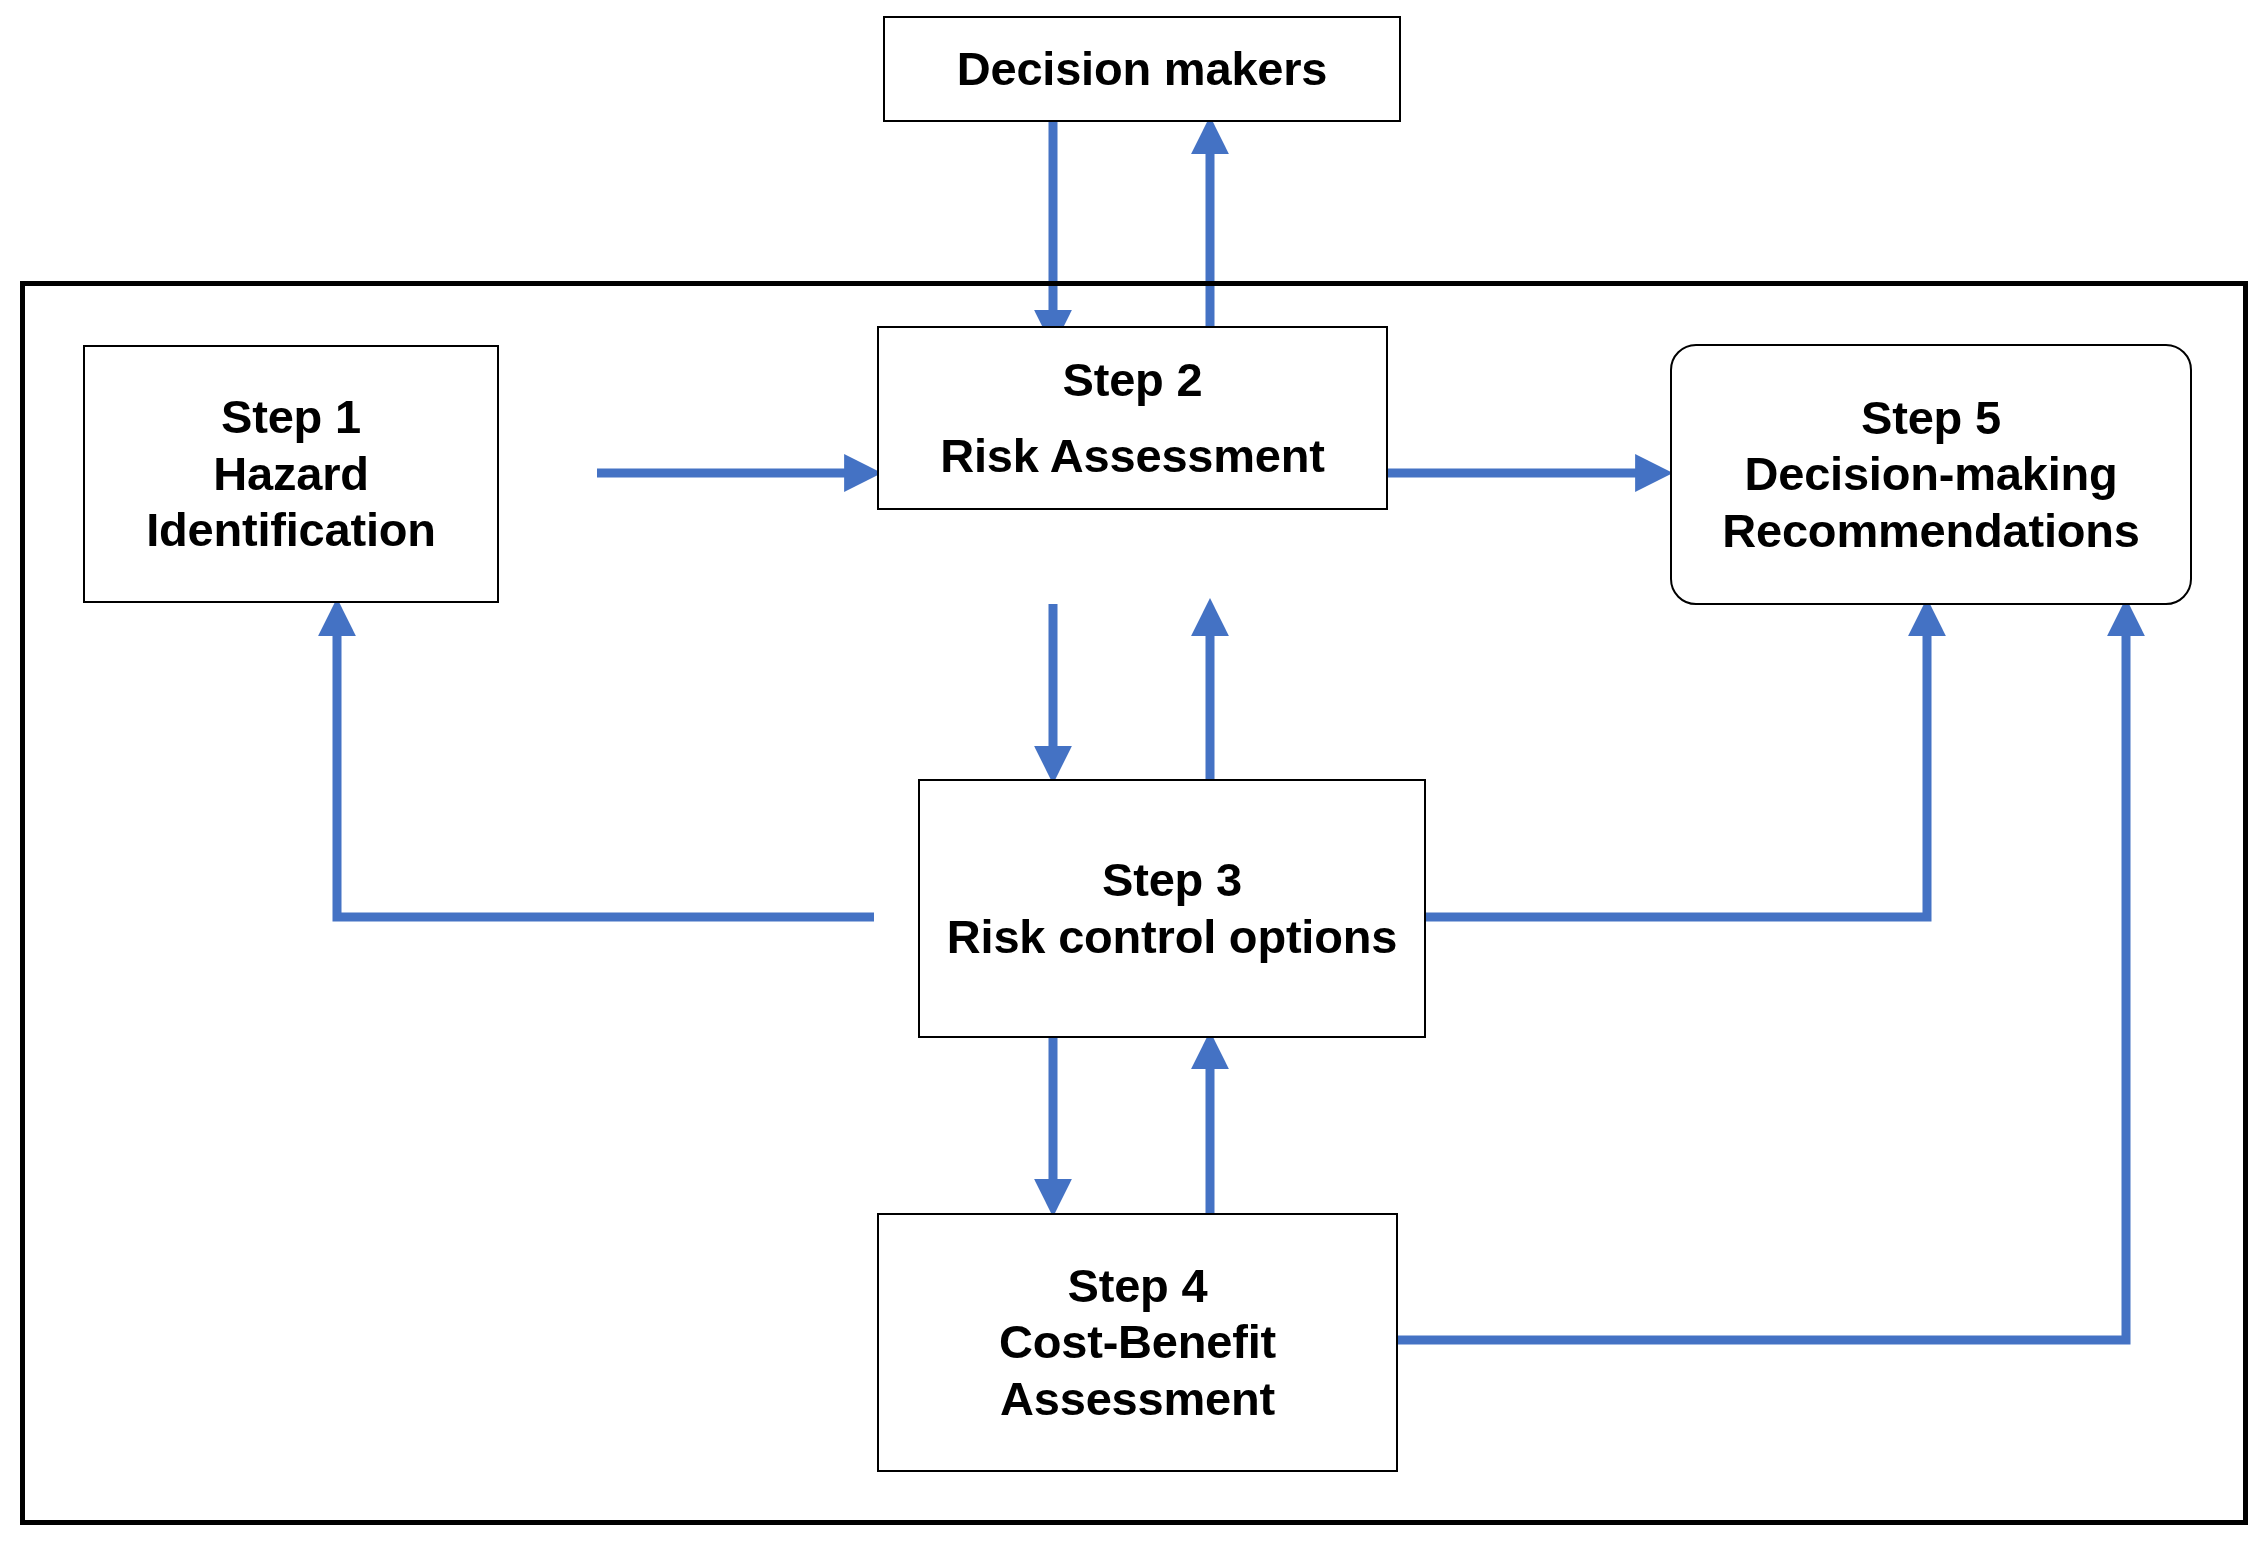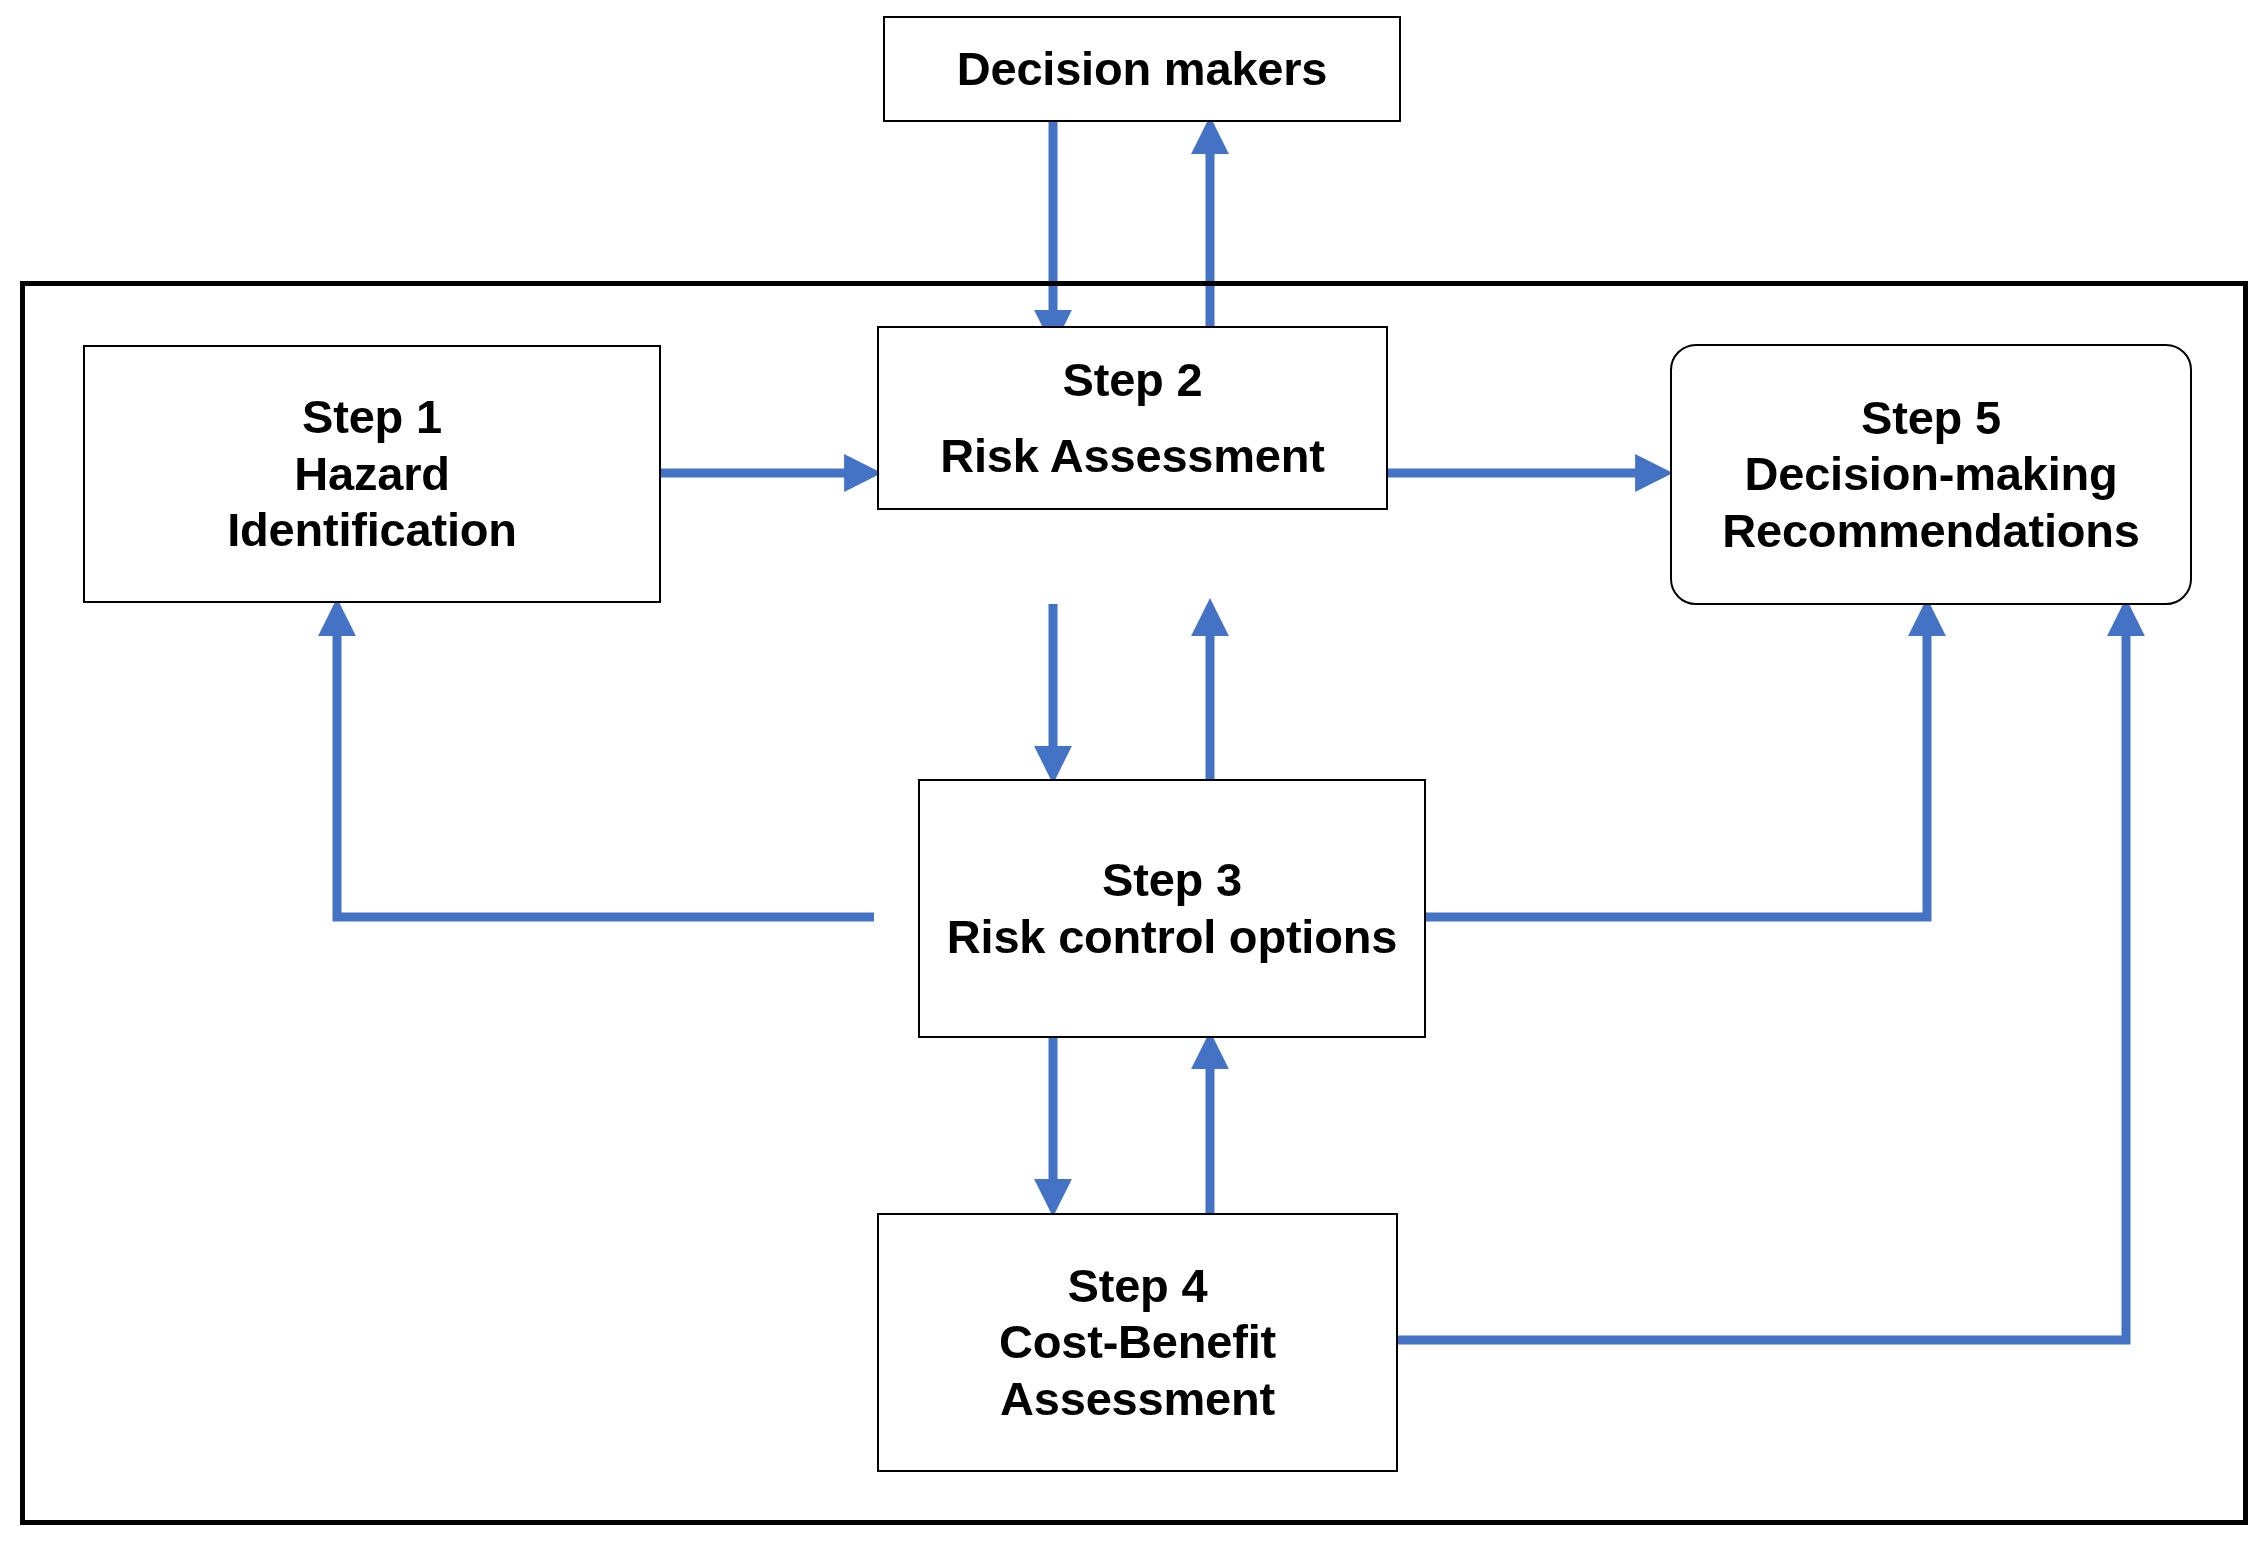--- a/index.html
+++ b/index.html
@@ -92,21 +92,21 @@
       <path d="M1388,917 L1927,917 L1927,608"></path>
 
       <path d="M1391,1340 L2126,1340 L2126,608"></path>
     </g>
   </svg>
 
   <div class="node-box" style="left:883px; top:16px; width:518px; height:106px;">
     <span class="node-line">Decision makers</span>
   </div>
 
-  <div class="node-box" style="left:83px; top:345px; width:578px; height:258px;">
+  <div class="node-box" style="left:83px; top:345px; width:416px; height:258px;">
     <span class="node-line">Step 1</span>
     <span class="node-line">Hazard</span>
     <span class="node-line">Identification</span>
   </div>
 
   <div class="node-box" style="left:877px; top:326px; width:511px; height:184px;gap:19px;">
     <span class="node-line">Step 2</span>
     <span class="node-line">Risk Assessment</span>
   </div>
 

